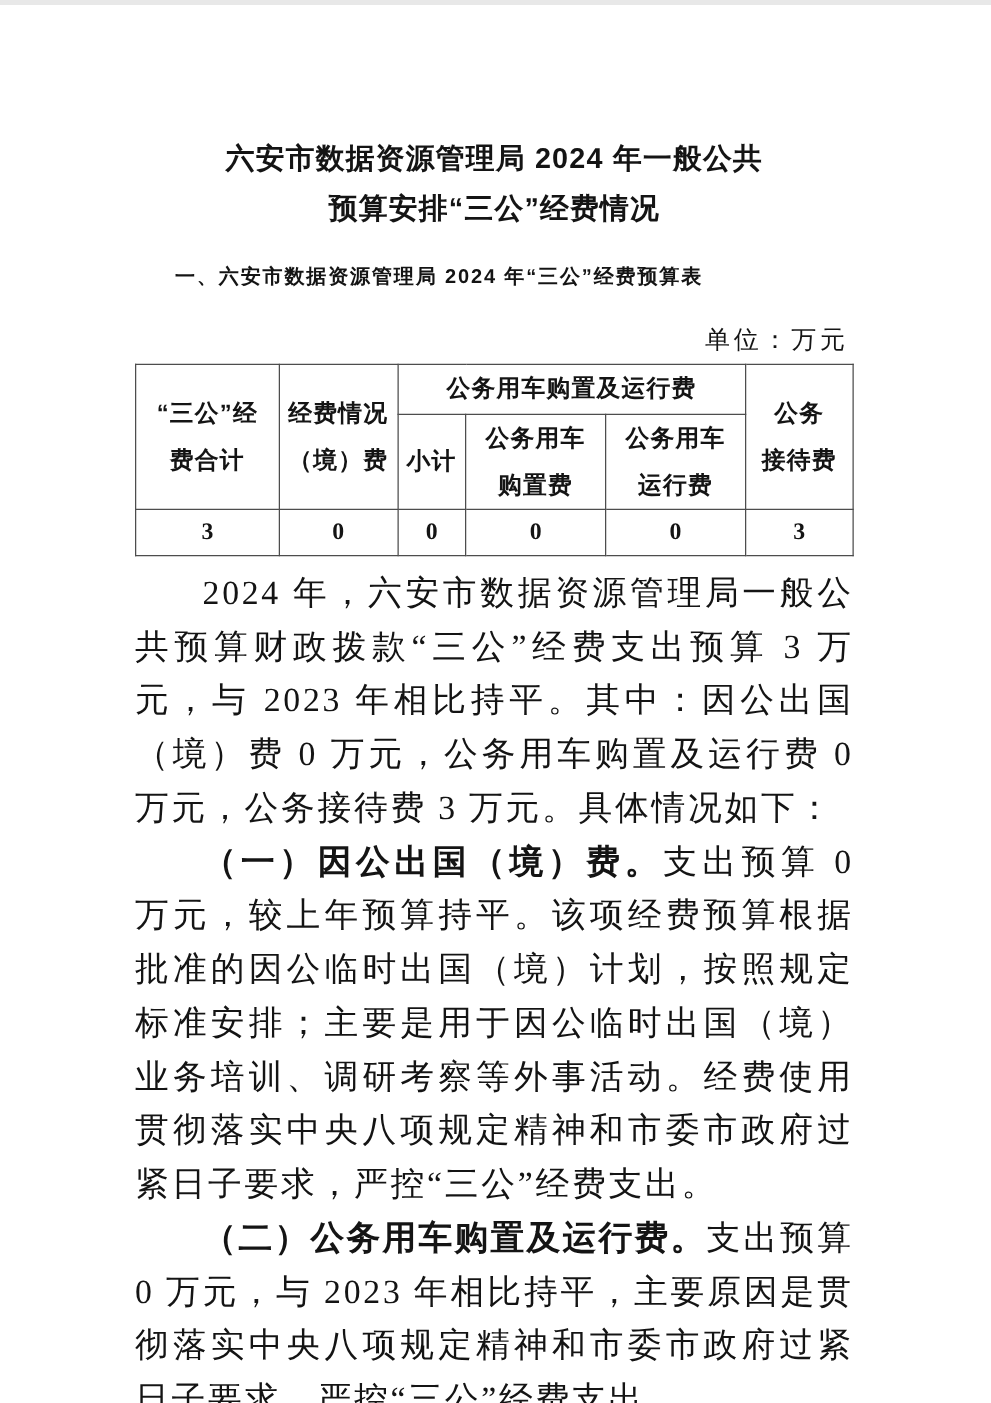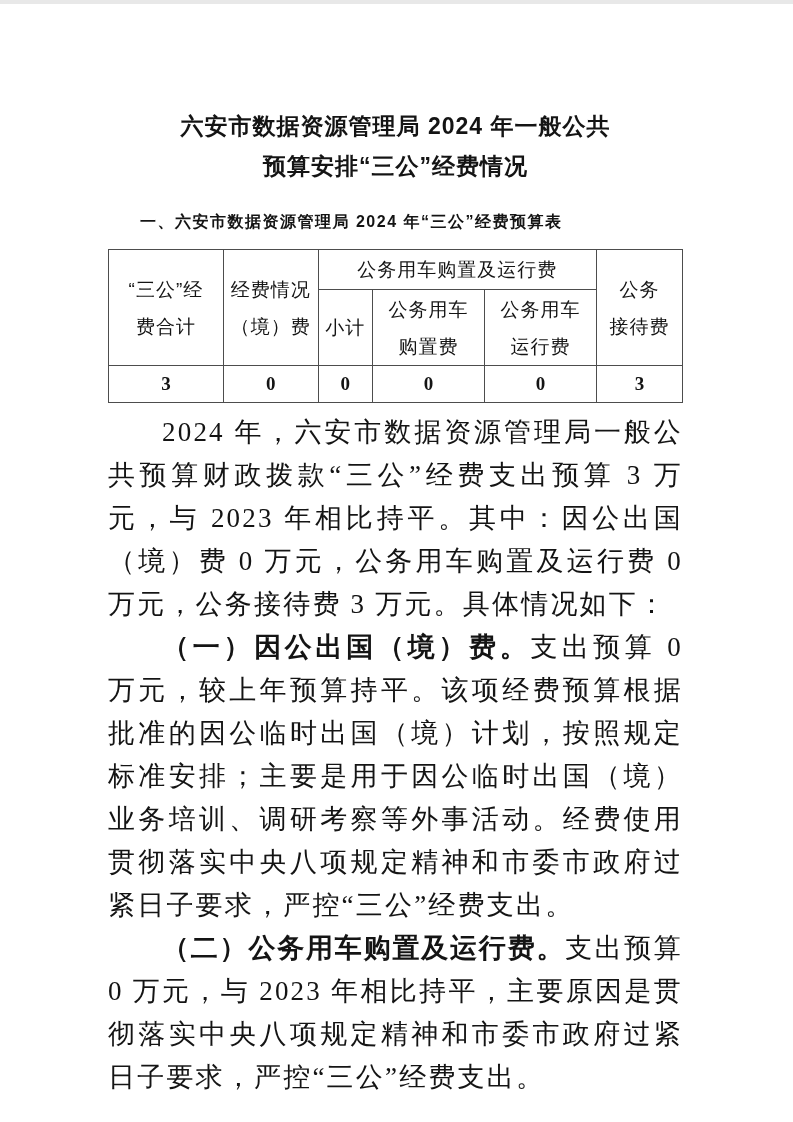--- a/index.html
+++ b/index.html
@@ -48,21 +48,21 @@
     table-layout:fixed;
   }
   .budget th, .budget td {
     border:1.5px solid #4d4d4d;
     text-align:center;
     vertical-align:middle;
     white-space:pre-line;
   }
   .budget th {
     font-family:"Liberation Sans","DejaVu Sans",sans-serif;
-    font-weight:normal;
+    font-weight:bold;
     font-size:19px;
     line-height:37px;
     letter-spacing:1px;
   }
   .row-group th { height:40px; }
   .row-sub th { height:76px; }
   .budget td {
     height:37px;
     font-weight:bold;
     font-size:19px;
@@ -85,20 +85,21 @@
 </head>
 <body>
 
 <div class="page">
 
   <h1 class="doc-title">六安市数据资源管理局 2024 年一般公共
 预算安排“三公”经费情况</h1>
 
   <h2 class="sec-heading first">一、六安市数据资源管理局 2024 年“三公”经费预算表</h2>
 
+  <div class="unit-label">单位：万元</div>
 
   <table class="budget">
     <colgroup>
       <col style="width:20%">
       <col style="width:16.5%">
       <col style="width:9.5%">
       <col style="width:19.5%">
       <col style="width:19.5%">
       <col style="width:15%">
     </colgroup>

